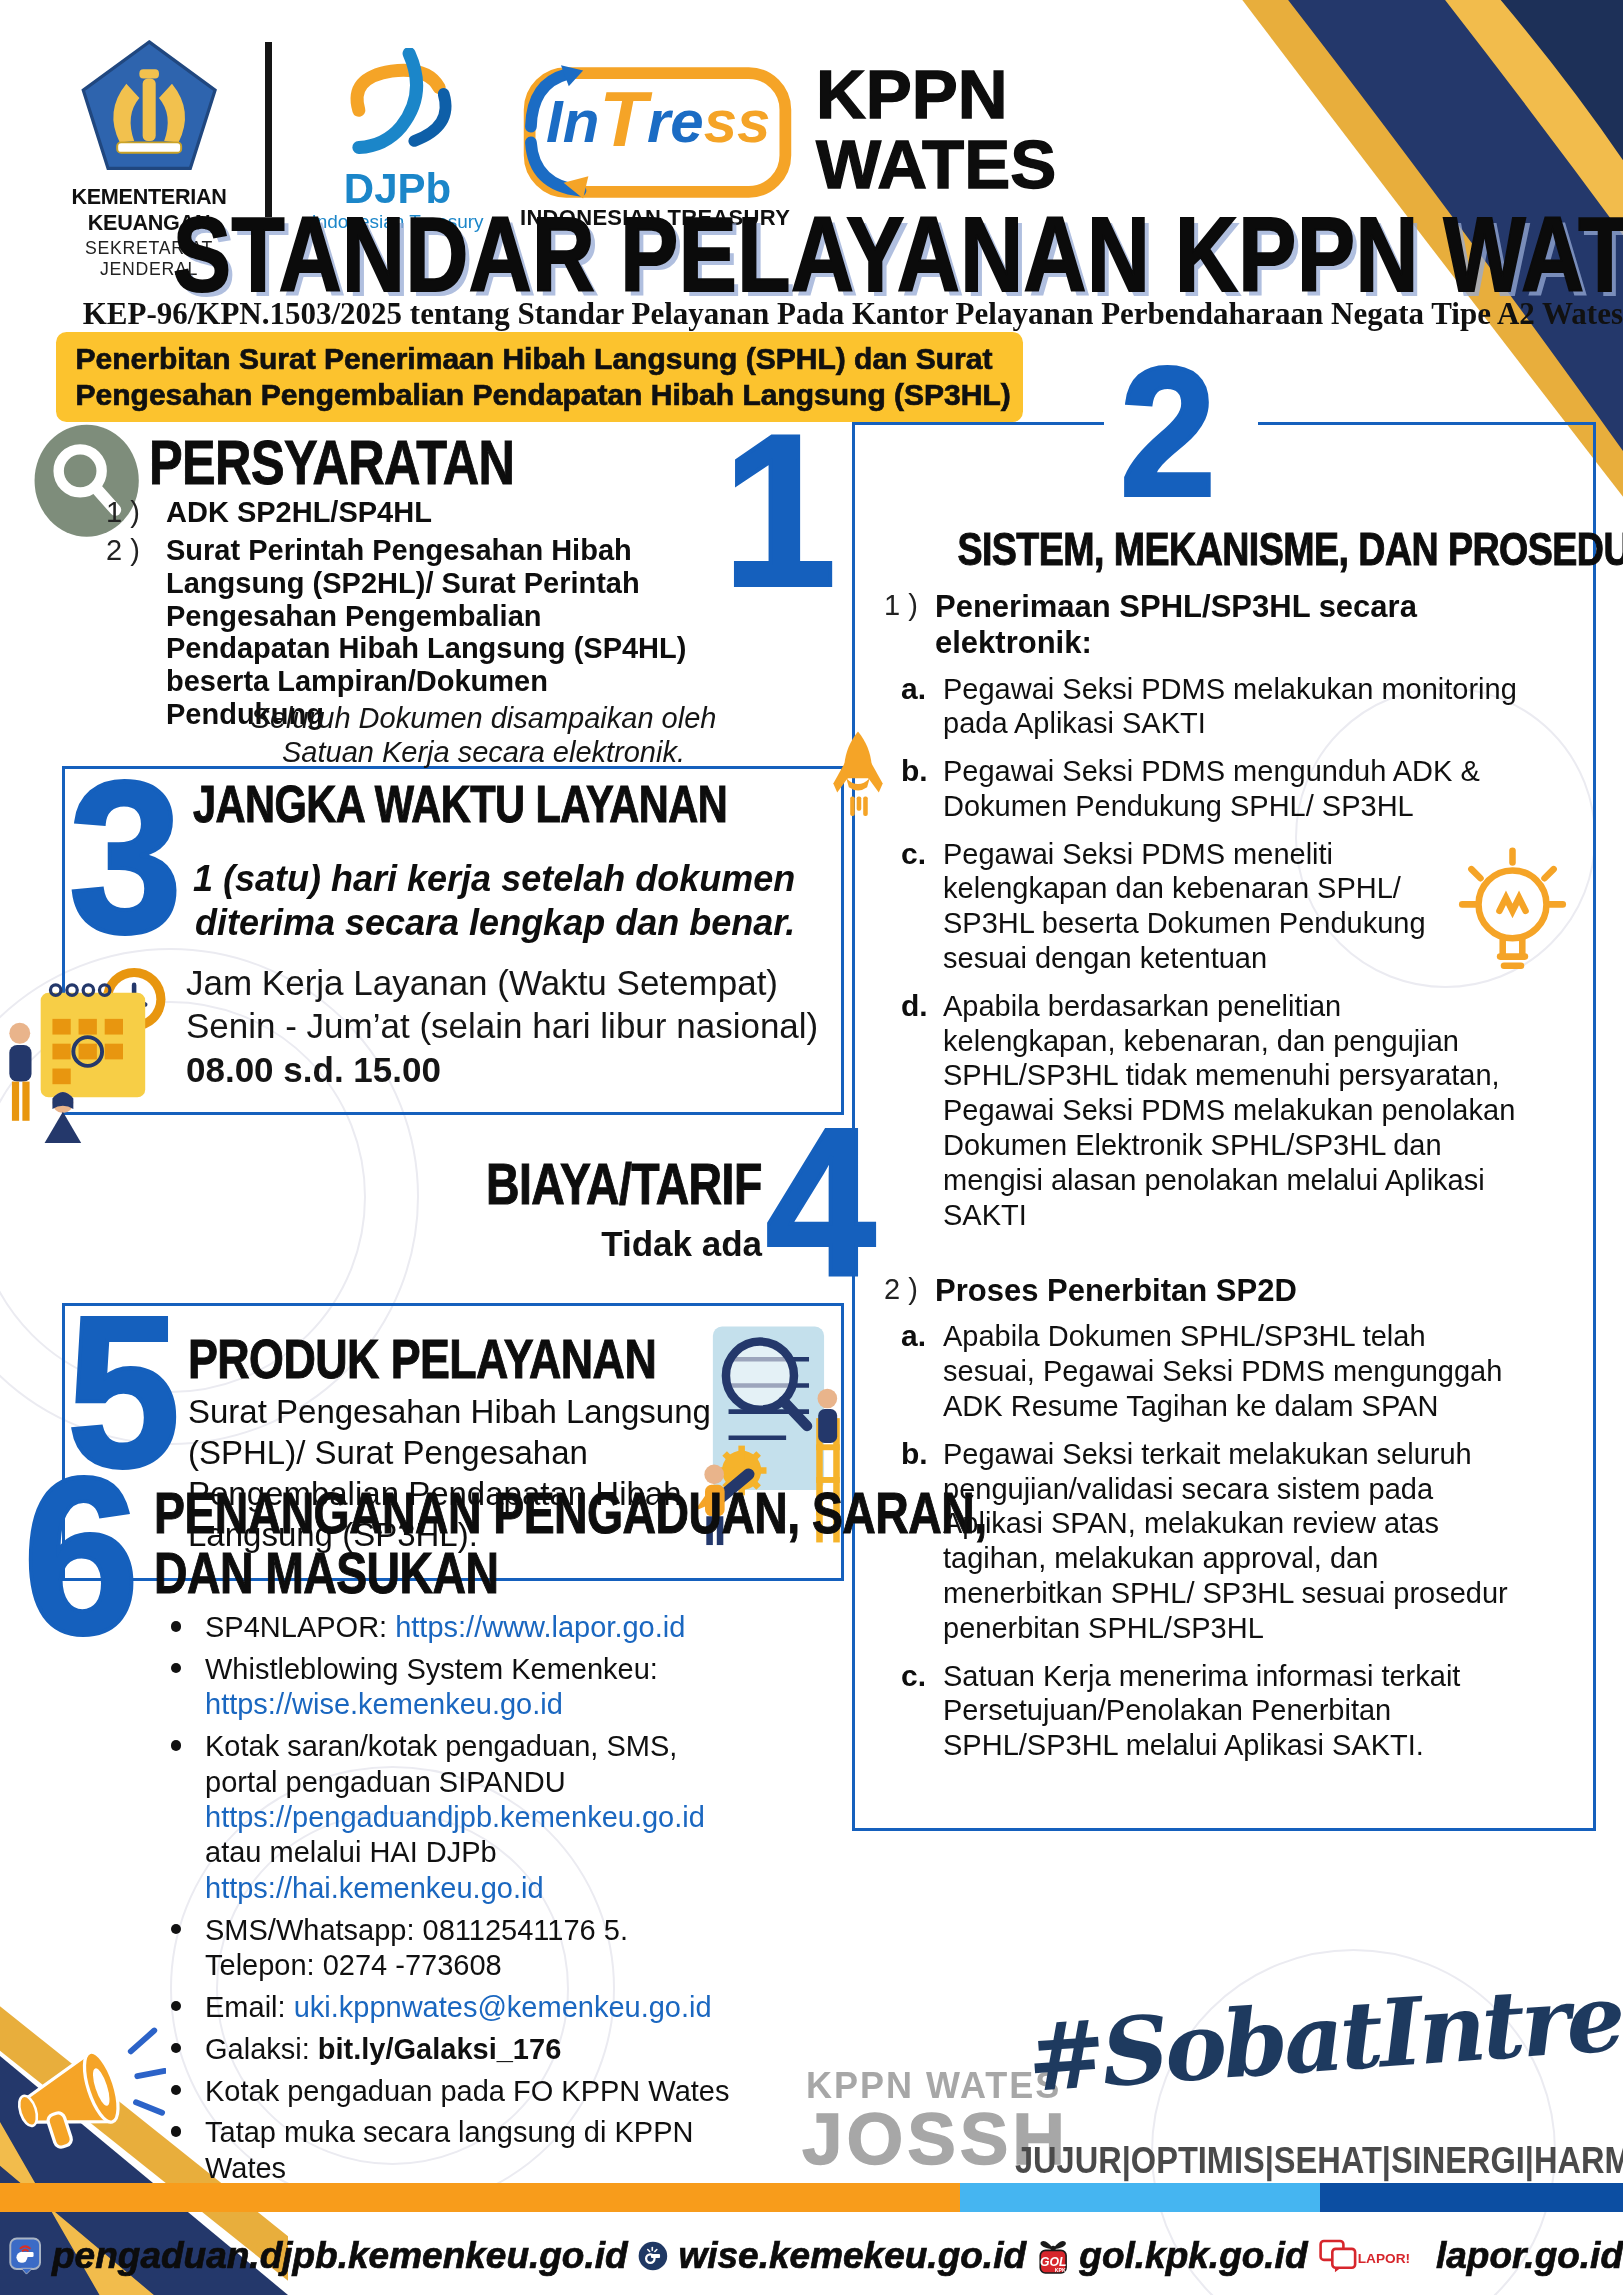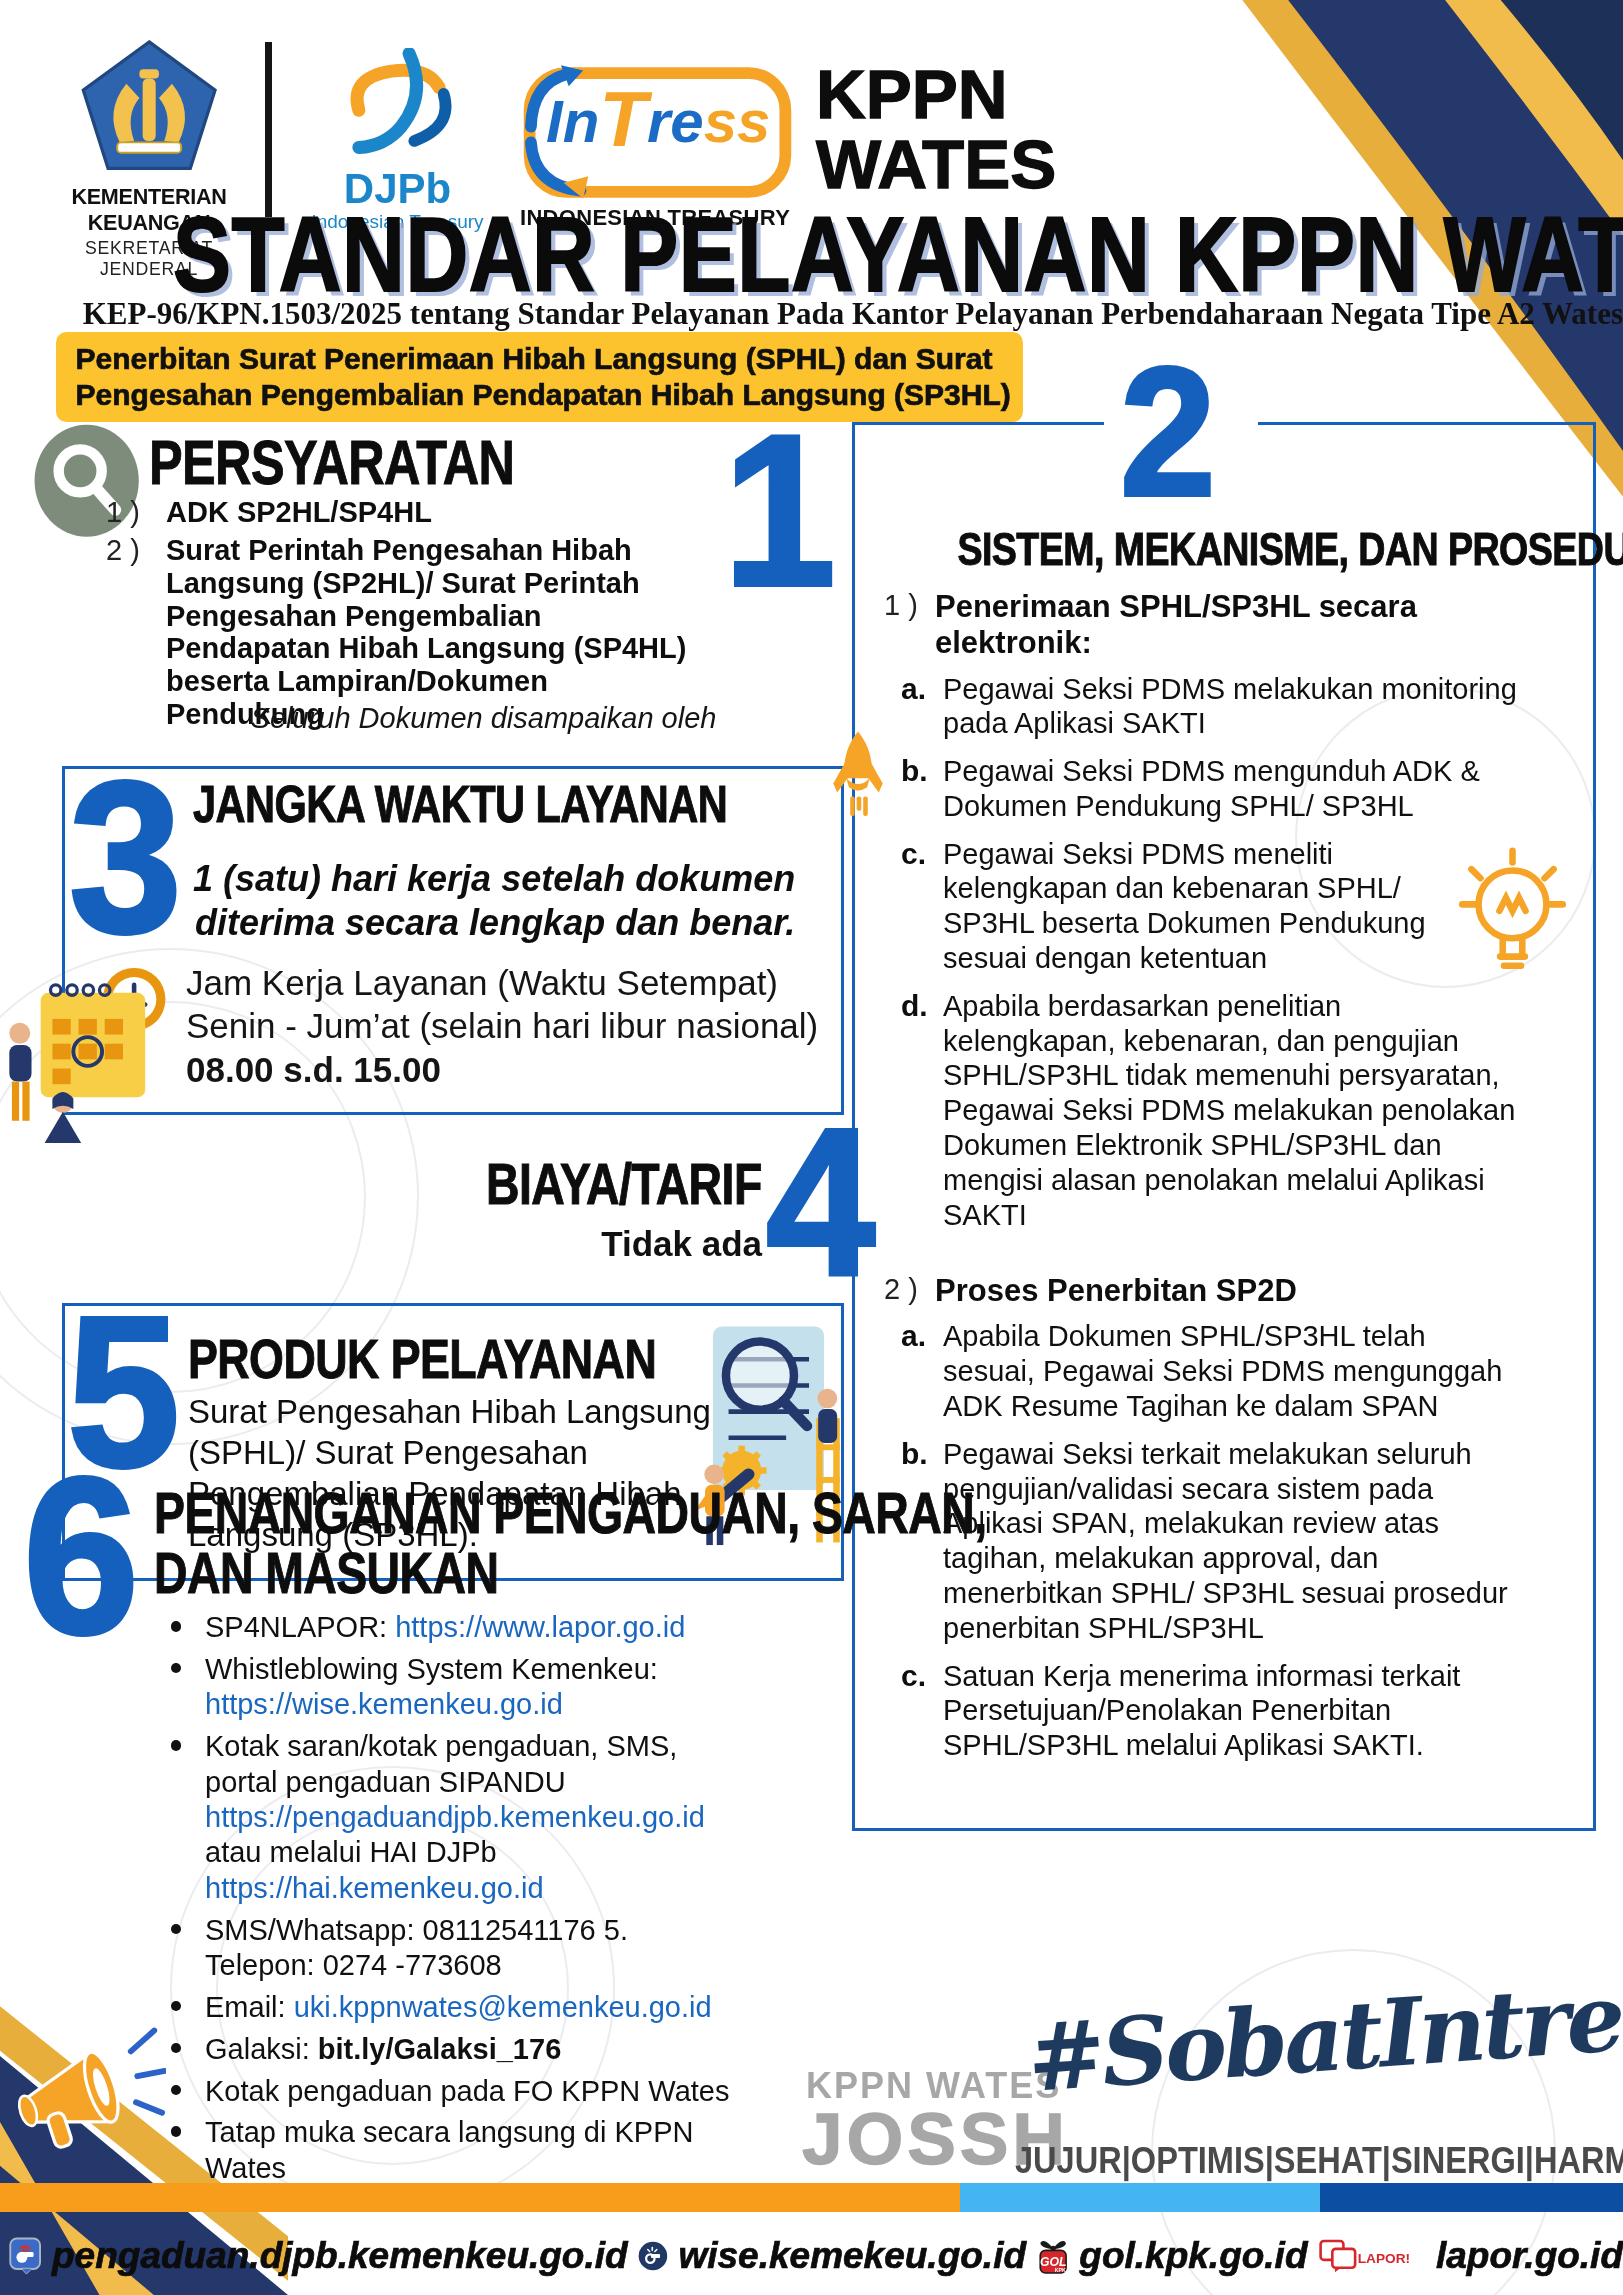--- a/index.html
+++ b/index.html
@@ -221,20 +221,21 @@
       <span class="p-mark">1 )</span>
       <span class="p-text">ADK SP2HL/SP4HL</span>
     </div>
     <div class="p-item">
       <span class="p-mark">2 )</span>
       <span class="p-text">Surat Perintah Pengesahan Hibah Langsung (SP2HL)/ Surat Perintah Pengesahan Pengembalian Pendapatan Hibah Langsung (SP4HL) beserta Lampiran/Dokumen Pendukung</span>
     </div>
   </div>
   <div class="persy-note">
     <div>Seluruh Dokumen disampaikan oleh</div>
+    <div>Satuan Kerja secara elektronik.</div>
   </div>
 
   <div class="box box3"></div>
   <div class="bignum" style="left:69px; top:773px; font-size:216px;">3</div>
   <div class="box3-head"><span class="cond">JANGKA WAKTU LAYANAN</span></div>
   <div class="box3-em">
     <div>1 (satu) hari kerja setelah dokumen</div>
     <div>diterima secara lengkap dan benar.</div>
   </div>
   <div class="box3-lines">

